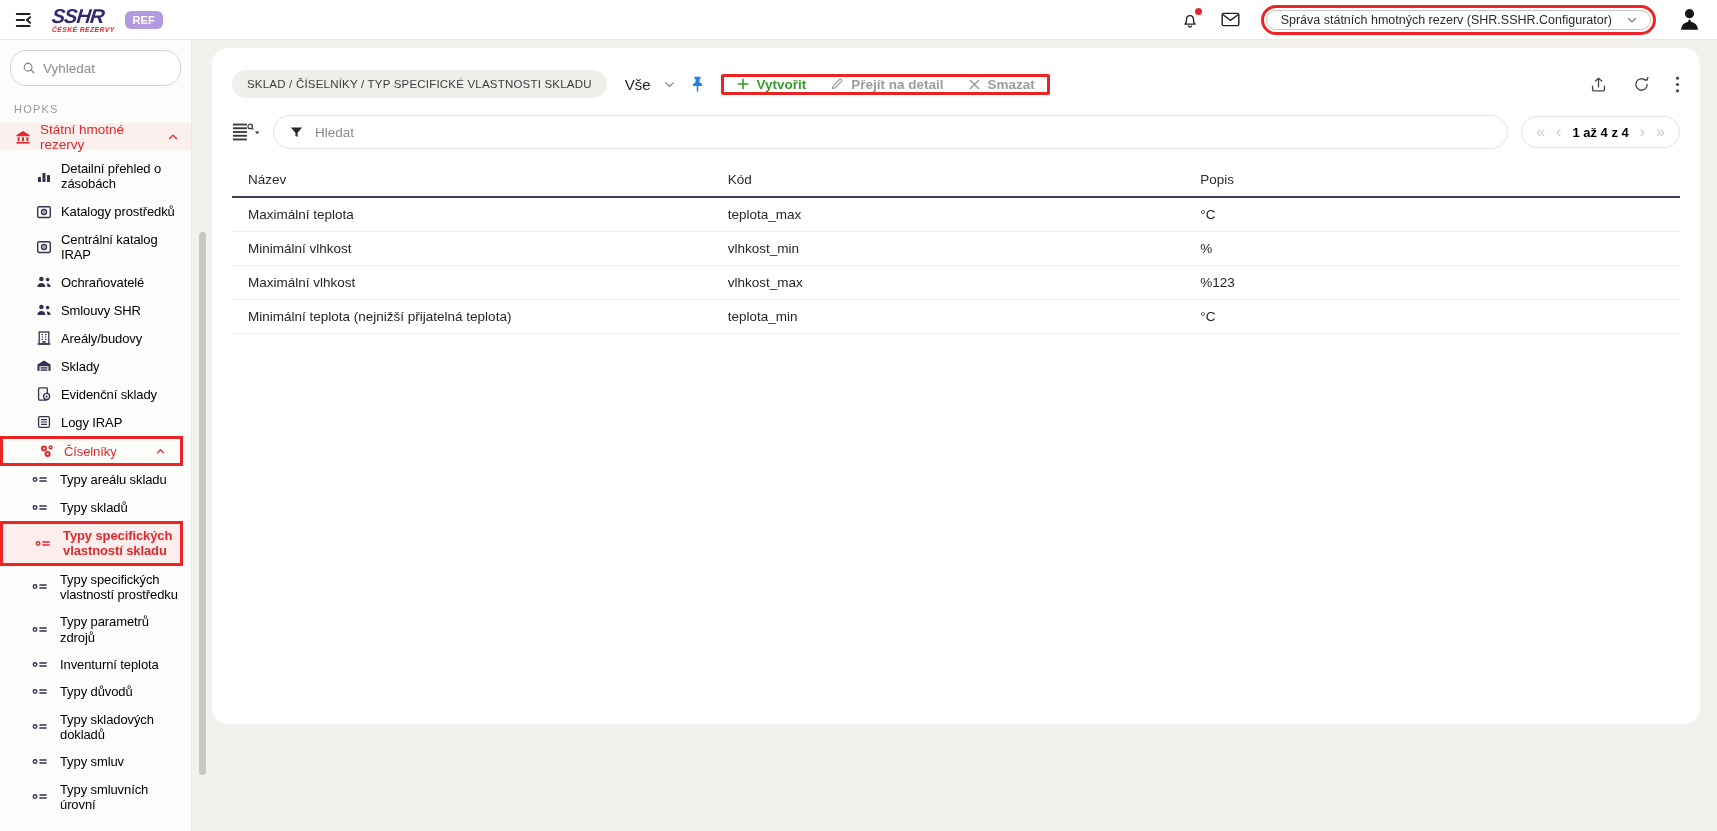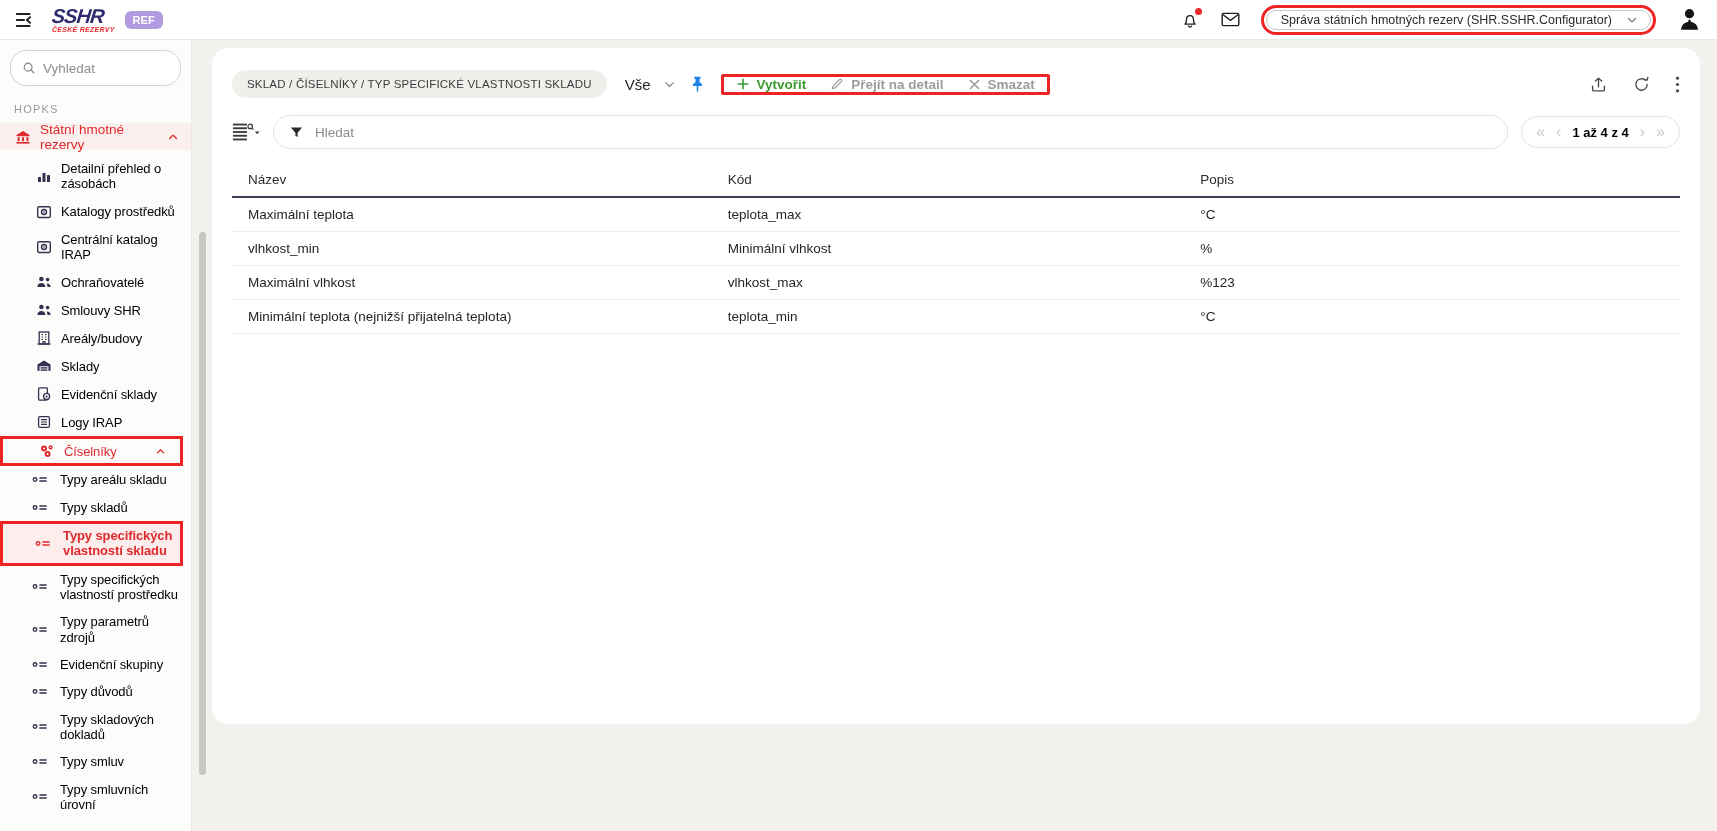--- a/index.html
+++ b/index.html
@@ -340,21 +340,21 @@
       </div>
 
       <div class="nav2">
         <span class="ic">
           <svg width="18" height="11" viewBox="0 0 20 11">
               <circle cx="3.4" cy="5.5" r="2" fill="none" stroke="#34304f" stroke-width="1.5"></circle>
               <rect x="8" y="2.9" width="8.5" height="1.7" rx=".8" fill="#34304f"></rect>
               <rect x="8" y="6.2" width="8.5" height="1.7" rx=".8" fill="#34304f"></rect>
             </svg>
         </span>
-        <span class="lbl">Evidenční skupiny</span>
+        <span class="lbl">Inventurní teplota</span>
       </div>
 
       <div class="nav2">
         <span class="ic">
           <svg width="18" height="11" viewBox="0 0 20 11">
               <circle cx="3.4" cy="5.5" r="2" fill="none" stroke="#34304f" stroke-width="1.5"></circle>
               <rect x="8" y="2.9" width="8.5" height="1.7" rx=".8" fill="#34304f"></rect>
               <rect x="8" y="6.2" width="8.5" height="1.7" rx=".8" fill="#34304f"></rect>
             </svg>
         </span>
@@ -494,22 +494,22 @@
           <span class="t-cell">Název</span>
           <span class="t-cell">Kód</span>
           <span class="t-cell">Popis</span>
         </div>
         <div class="t-row">
           <span class="t-cell">Maximální teplota</span>
           <span class="t-cell">teplota_max</span>
           <span class="t-cell">°C</span>
         </div>
         <div class="t-row">
+          <span class="t-cell">Minimální vlhkost</span>
           <span class="t-cell">vlhkost_min</span>
-          <span class="t-cell">Minimální vlhkost</span>
           <span class="t-cell">%</span>
         </div>
         <div class="t-row">
           <span class="t-cell">Maximální vlhkost</span>
           <span class="t-cell">vlhkost_max</span>
           <span class="t-cell">%123</span>
         </div>
         <div class="t-row">
           <span class="t-cell">Minimální teplota (nejnižší přijatelná teplota)</span>
           <span class="t-cell">teplota_min</span>

